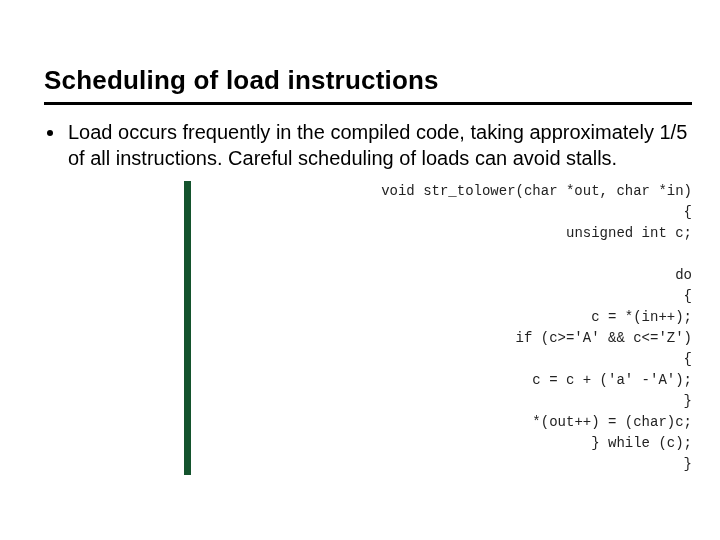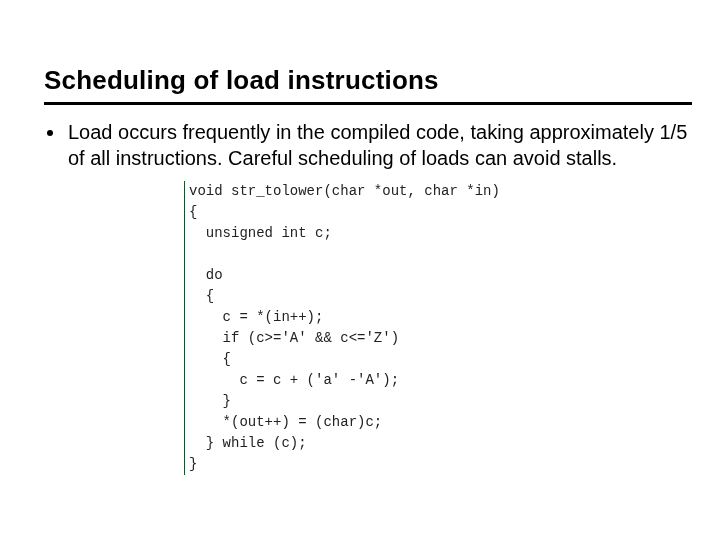--- a/index.html
+++ b/index.html
@@ -37,21 +37,22 @@
     font-size: 20px;
     line-height: 1.3;
   }
   ul.body li {
     margin: 0;
     padding-left: 2px;
   }
   .code-wrap {
     margin: 10px 0 0 140px;
     padding-left: 4px;
-    border-left: 1px solid #14532d;
+    border-left: 7px solid #14532d;
+    text-align: right;
   }
   pre.code {
     margin: 0;
     font-family: "Courier New", Courier, monospace;
     font-size: 14px;
     line-height: 1.5;
     white-space: pre;
     color: #222;
   }
 </style>

